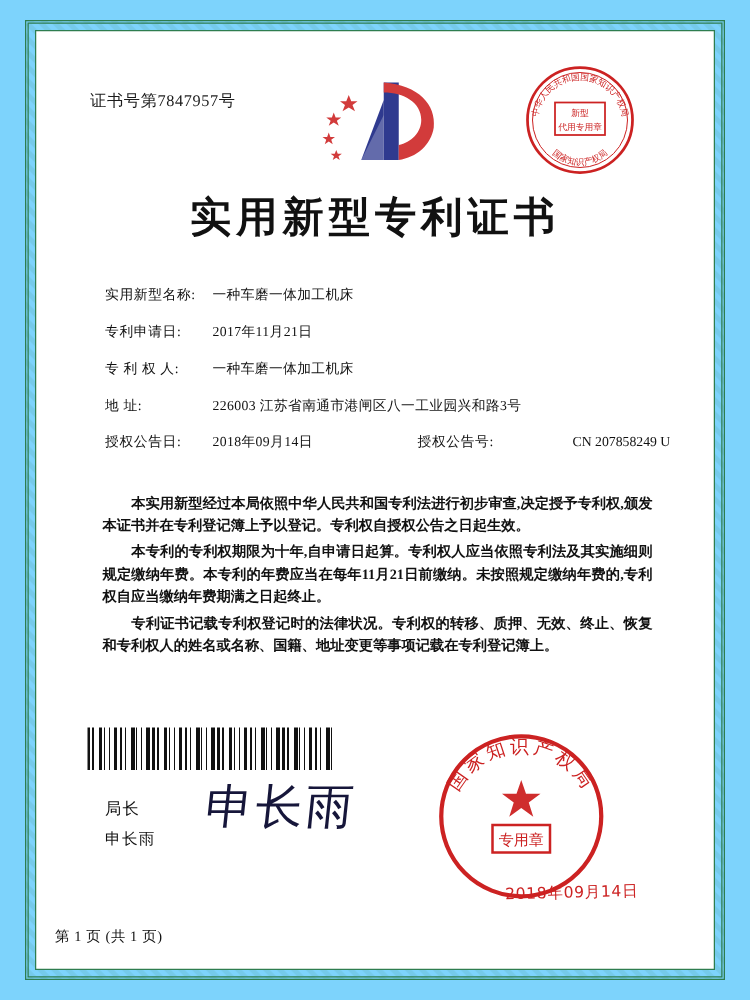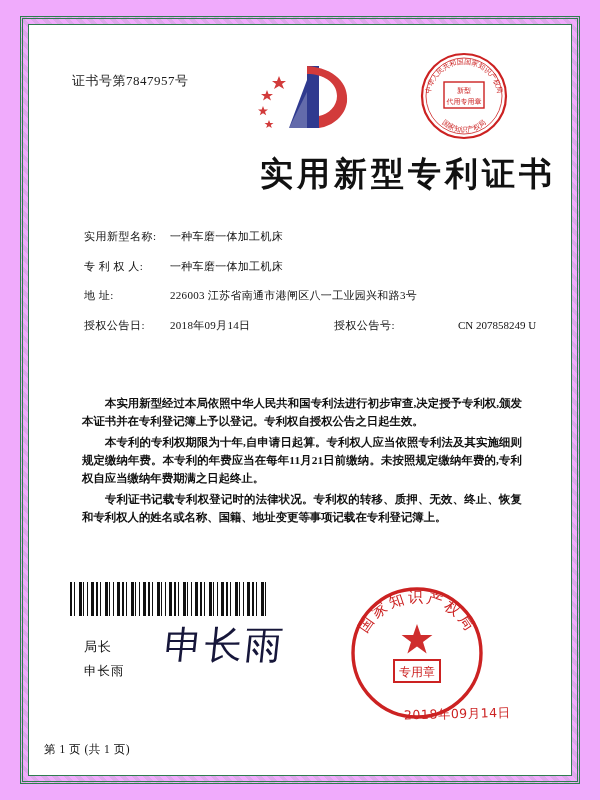--- a/index.html
+++ b/index.html
@@ -7,21 +7,21 @@
     padding: 0;
     background: #ffffff;
   }
   body {
     font-family: "Liberation Serif", "DejaVu Serif", serif;
   }
   .page {
     position: relative;
     width: 600px;
     height: 800px;
-    background: #f0abfc;
+    background: #7dd3fc;
     overflow: hidden;
   }
   
   .border-outer {
     position: absolute;
     left: 20px;
     top: 16px;
     right: 20px;
     bottom: 16px;
     width: 560px;
@@ -76,21 +76,21 @@
     top: 6px;
     width: 96px;
     height: 96px;
   }
 
   .title {
     position: absolute;
     left: 0;
     top: 110px;
     width: 512px;
-    text-align: right;
+    text-align: center;
     font-size: 33px;
     font-weight: bold;
     letter-spacing: 4px;
     color: #111111;
     font-family: "DejaVu Serif", "Liberation Serif", serif;
   }
 
   .fields {
     position: absolute;
     left: 40px;
@@ -267,20 +267,23 @@
       </svg>
     </div>
 
     <div class="title">实用新型专利证书</div>
 
     <div class="fields">
       <div class="field">
         <span class="lab">实用新型名称:</span><span class="val">一种车磨一体加工机床</span>
       </div>
       <div class="field">
+        <span class="lab">专利申请日:</span><span class="val">2017年11月21日</span>
+      </div>
+      <div class="field">
         <span class="lab">专 利 权 人:</span><span class="val">一种车磨一体加工机床</span>
       </div>
       <div class="field">
         <span class="lab">地      址:</span><span class="val">226003 江苏省南通市港闸区八一工业园兴和路3号</span>
       </div>
       <div class="field two">
         <span class="lab">授权公告日:</span><span class="val">2018年09月14日</span>
         <span class="lab2">授权公告号:</span>
         <span class="val2">CN 207858249 U</span>
       </div>

